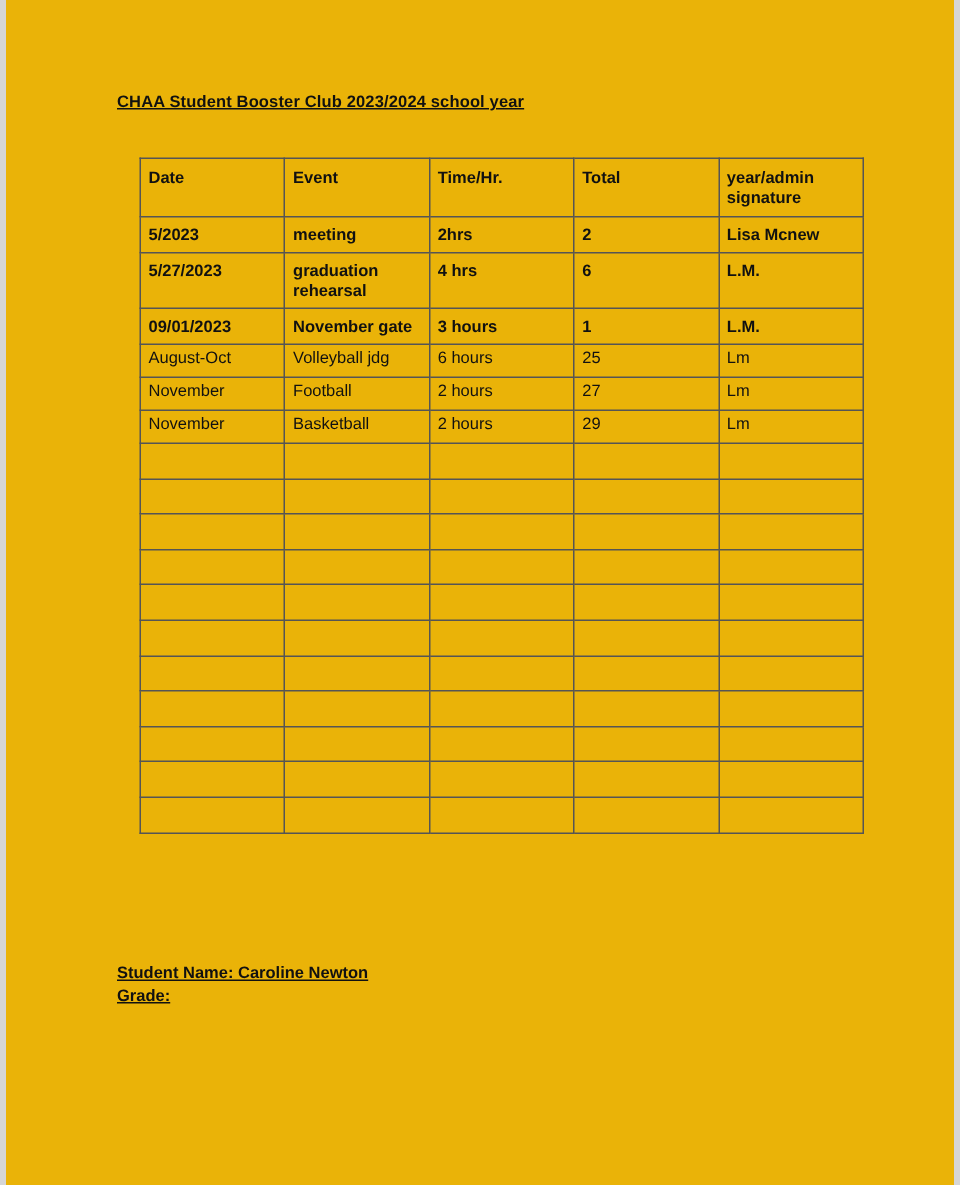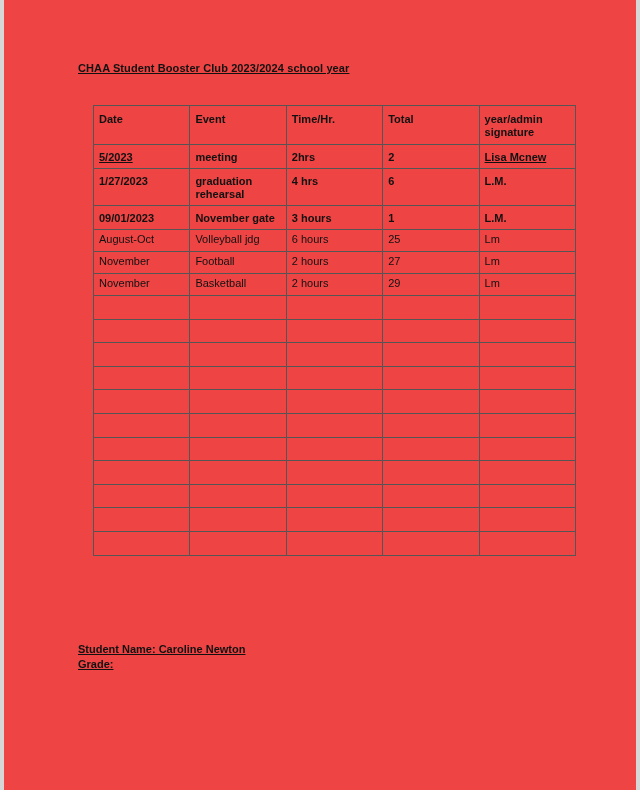--- a/index.html
+++ b/index.html
@@ -1,29 +1,29 @@
 <!DOCTYPE html>
 <html><head>
 <meta charset="utf-8">
 <style>
   html, body { margin:0; padding:0; }
   body { width:640px; height:790px; background:#d6d6d6; position:relative; overflow:hidden; font-family:"Liberation Sans", sans-serif; color:#111; }
-  .page { position:absolute; left:4px; top:0; width:632px; height:790px; background:#ef4444; }
+  .page { position:absolute; left:4px; top:0; width:632px; height:790px; background:#eab308; }
   .title { position:absolute; left:74px; top:62px; font-size:11px; font-weight:bold; text-decoration:underline; letter-spacing:0.1px; }
   table.log { position:absolute; left:89px; top:105px; border-collapse:collapse; table-layout:fixed; width:482px; }
   table.log td { border:1.6px solid #555; vertical-align:top; font-size:11px; padding:7px 5px 0 5px; line-height:13px; overflow:hidden; }
   col.c { width:96.4px; }
   tr.hdr td { height:31px; font-weight:bold; }
   tr.r1 td { height:17px; padding-top:6px; }
   tr.r2 td { height:30px; padding-top:6px; }
   tr.r3 td, tr.r4 td { height:17px; padding-top:6px; }
   tr.rn td { height:18px; padding-top:3px; font-weight:normal; }
   tr.empty td { height:22.6px; padding:0; }
   .bold { font-weight:bold; }
-  .ul { text-decoration:underline; }
+  .ul { }
   .footer { position:absolute; left:74px; top:642px; font-size:11px; font-weight:bold; text-decoration:underline; line-height:15px; }
   .footer div { margin:0; }
 </style>
 </head>
 <body>
 
 <div class="page">
   <div class="title">CHAA Student Booster Club 2023/2024 school year</div>
 
   <table class="log">
@@ -43,21 +43,21 @@
         <td>year/admin signature</td>
       </tr>
       <tr class="r1 bold">
         <td class="ul">5/2023</td>
         <td>meeting</td>
         <td>2hrs</td>
         <td>2</td>
         <td class="ul">Lisa Mcnew</td>
       </tr>
       <tr class="r2 bold">
-        <td>1/27/2023</td>
+        <td>5/27/2023</td>
         <td>graduation rehearsal</td>
         <td>4 hrs</td>
         <td>6</td>
         <td>L.M.</td>
       </tr>
       <tr class="r4 bold">
         <td>09/01/2023</td>
         <td>November gate</td>
         <td>3 hours</td>
         <td>1</td>

